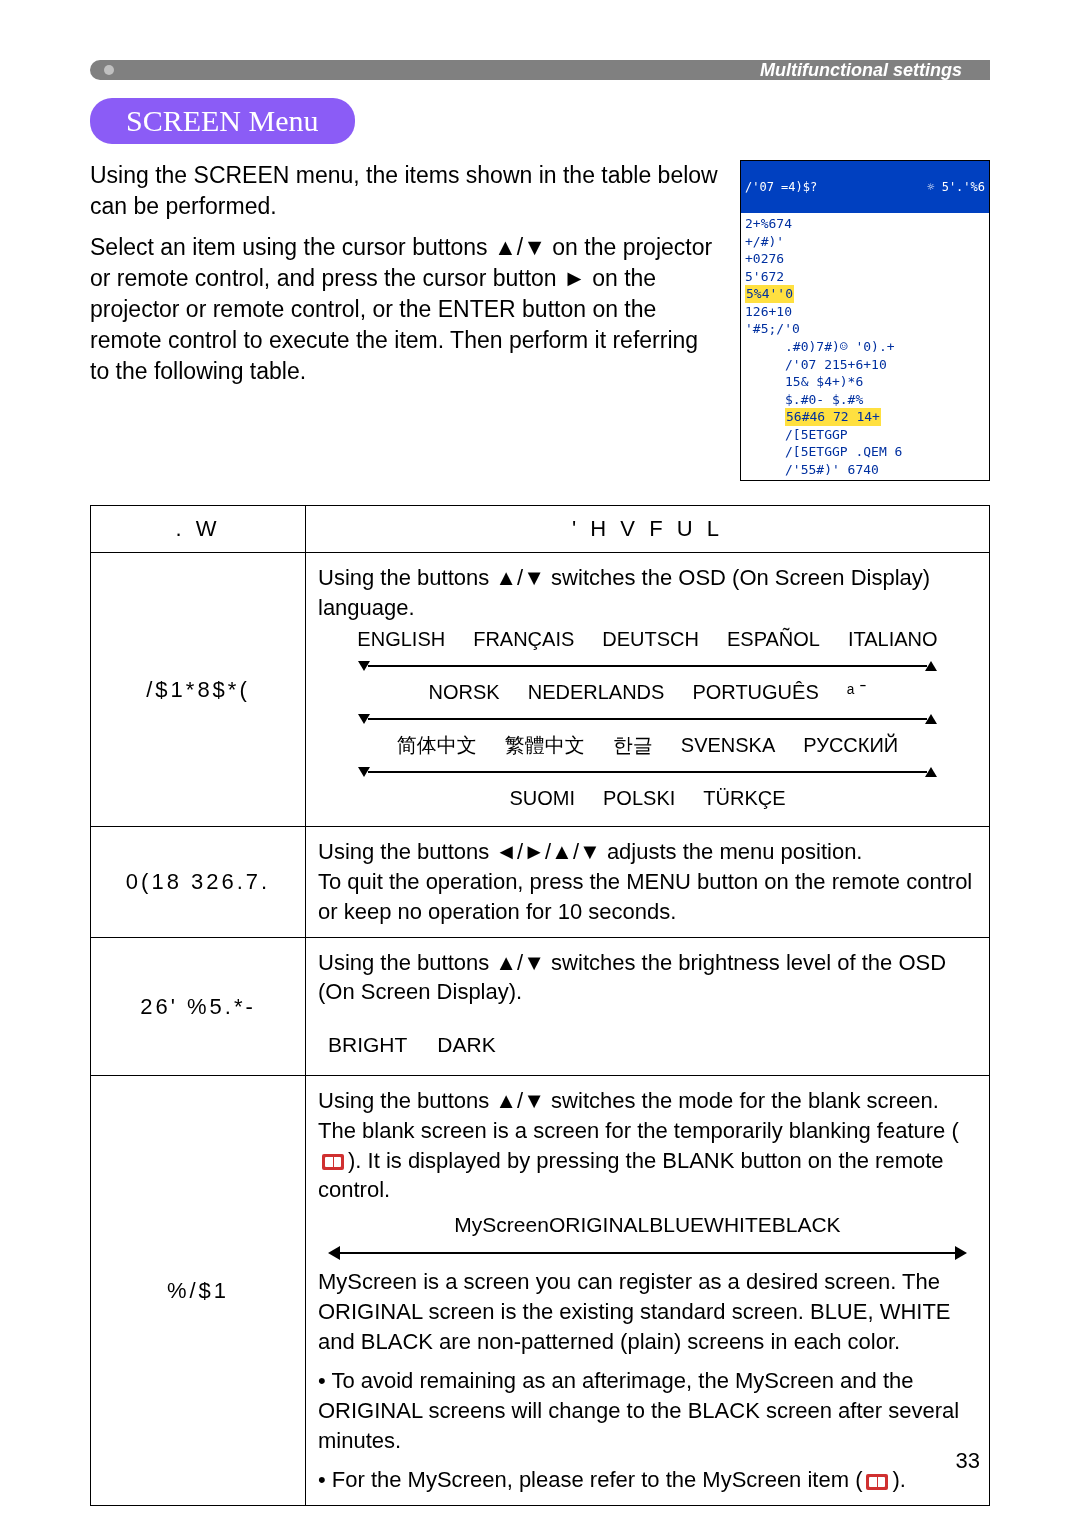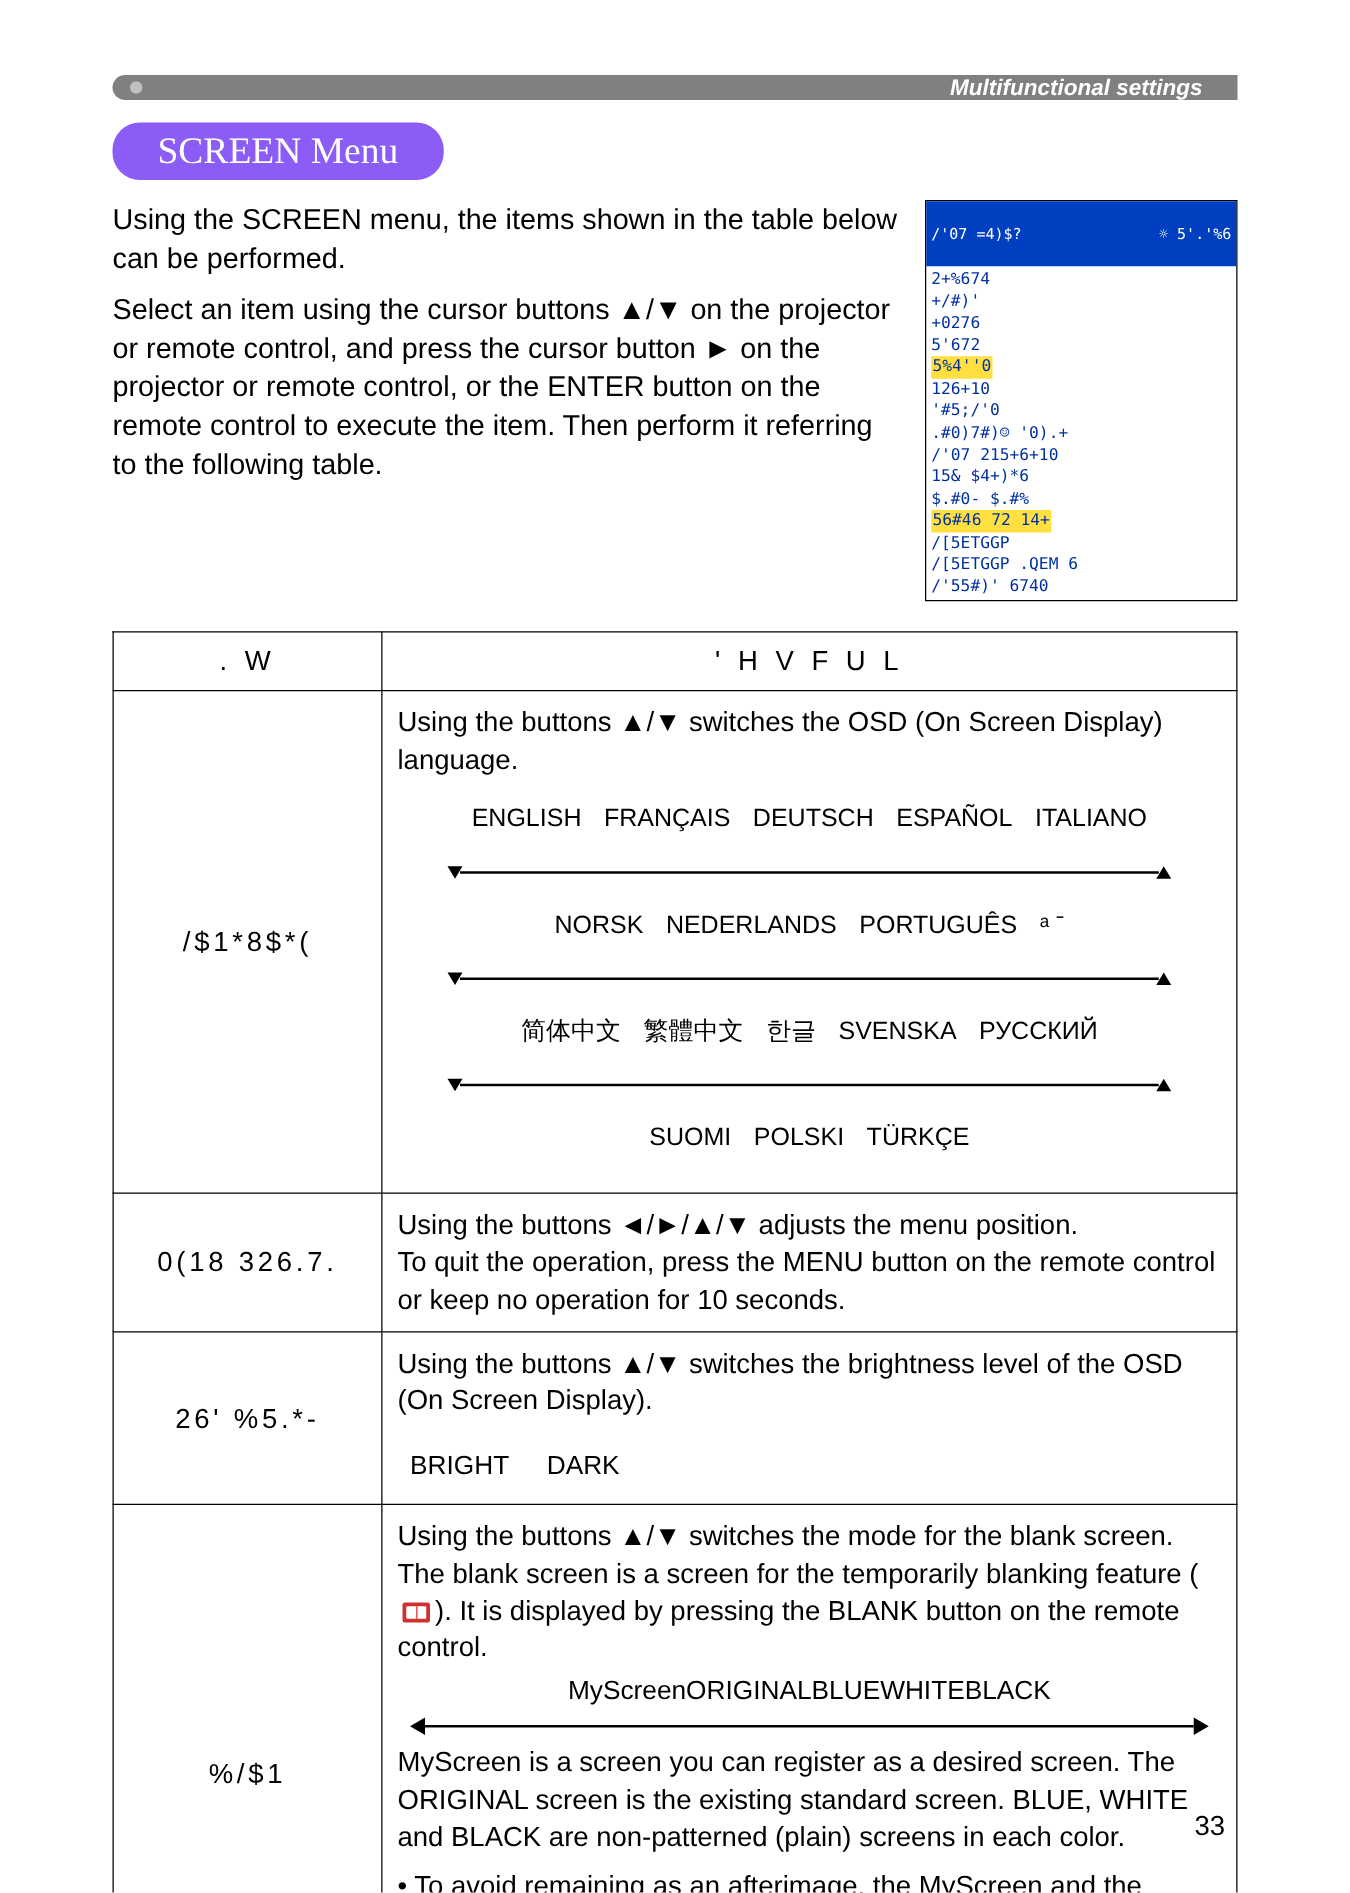--- a/index.html
+++ b/index.html
@@ -78,21 +78,21 @@
     justify-content: space-between;
     font-size: 12px;
   }
   .osd-body {
     display: flex;
     padding: 2px 4px;
     color: #0030a0;
     flex-direction: column;
   }
   .osd-col1 { width: 68px; }
-  .osd-col2 { flex:1; }
+  .osd-col2 { flex:1;margin-left:40px; }
   .osd-hl { background: #ffe040; display:inline-block; padding:0 1px;}
   table.main {
     border-collapse: collapse;
     width: 100%;
     font-size: 22px;
     line-height: 1.35;
     font-family: Arial, sans-serif;
   }
   table.main th, table.main td {
     border: 1px solid #000;
@@ -105,24 +105,24 @@
     letter-spacing: 4px;
     padding: 8px;
   }
   table.main td.item-cell {
     text-align: center;
     width: 215px;
     letter-spacing: 3px;
   }
   .lang-row {
     display: flex;
-    gap: 18px;
+    gap: 28px;
     justify-content: center;
     font-size: 20px;
-    margin: 20px 0;
+    margin: 4px 0;
     flex-wrap: nowrap;
     align-items: center;
   }
   .cycle-arrow {
     display: flex;
     justify-content: center;
     align-items: center;
     margin: 2px 40px;
     position: relative;
     height: 18px;

